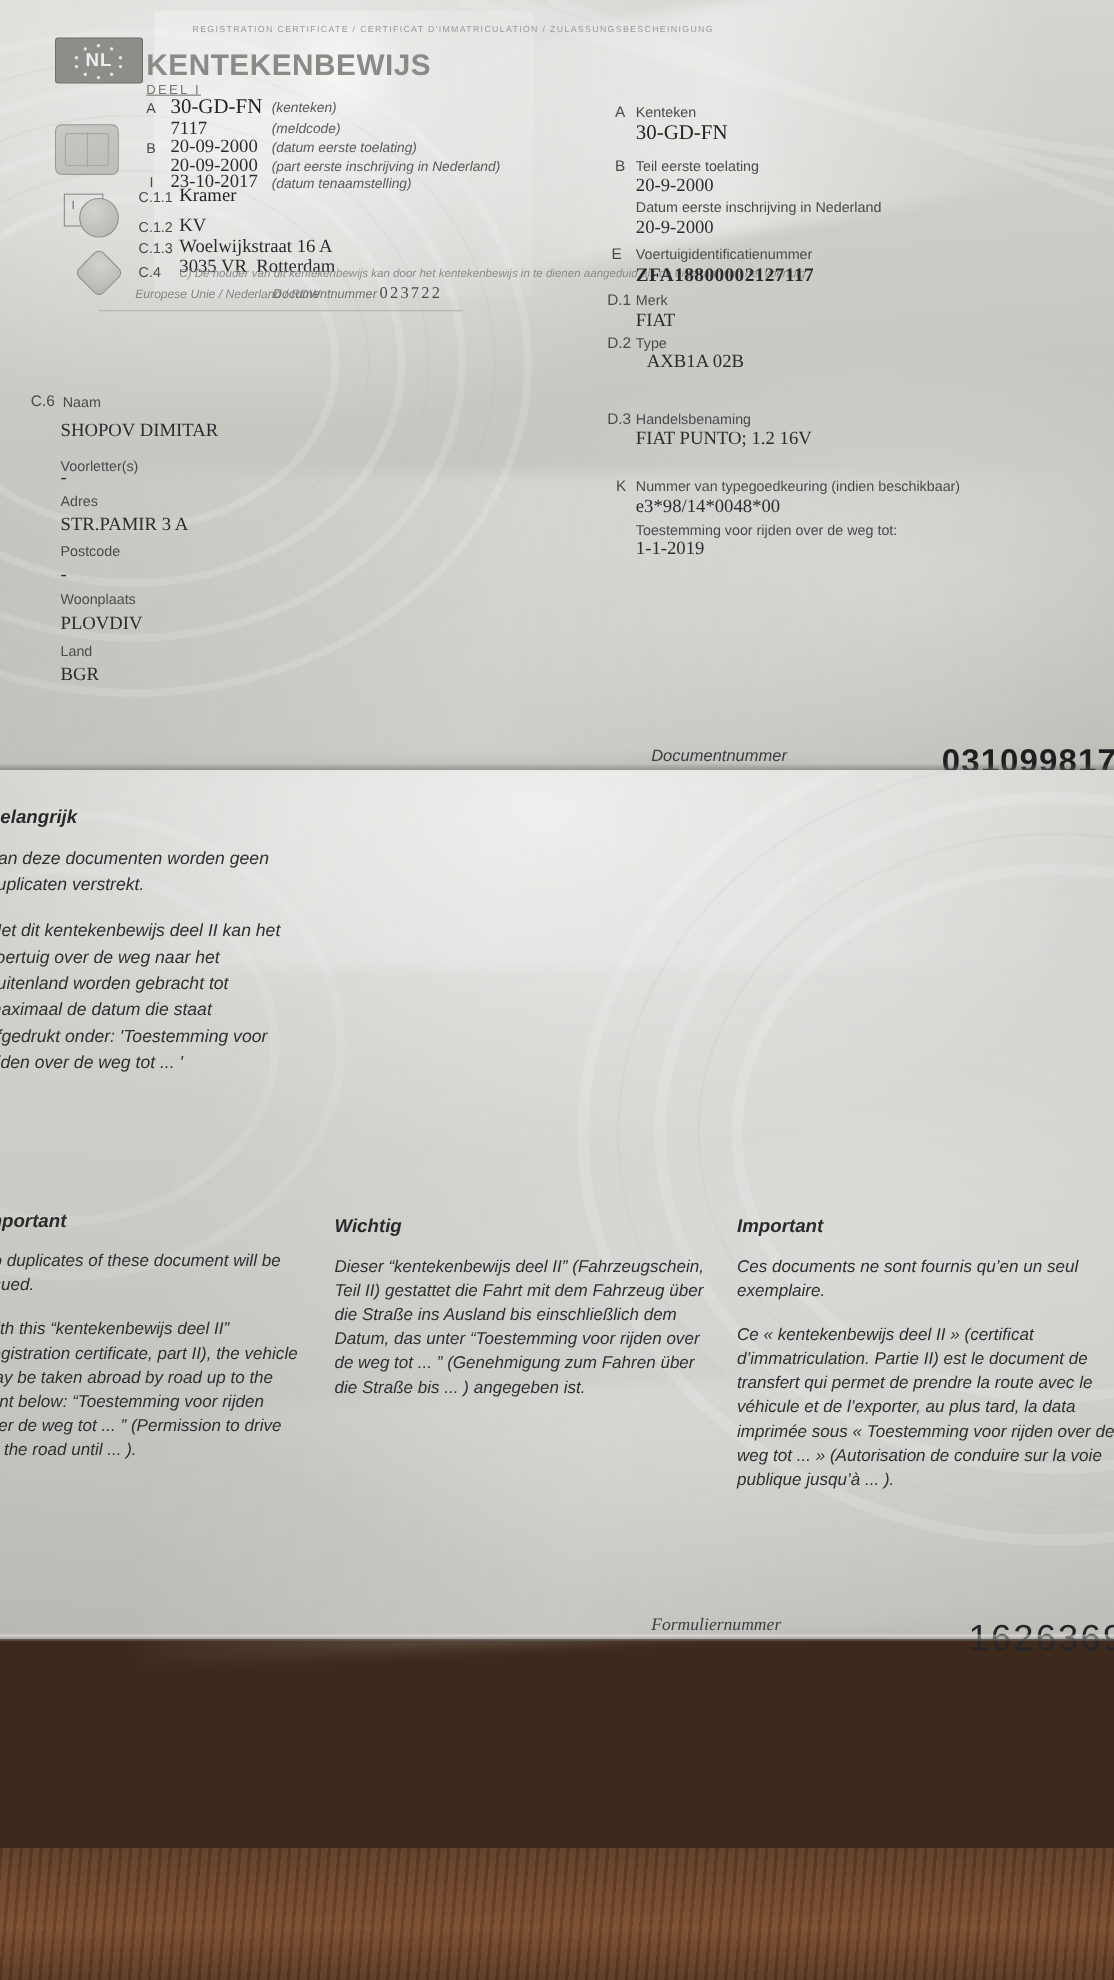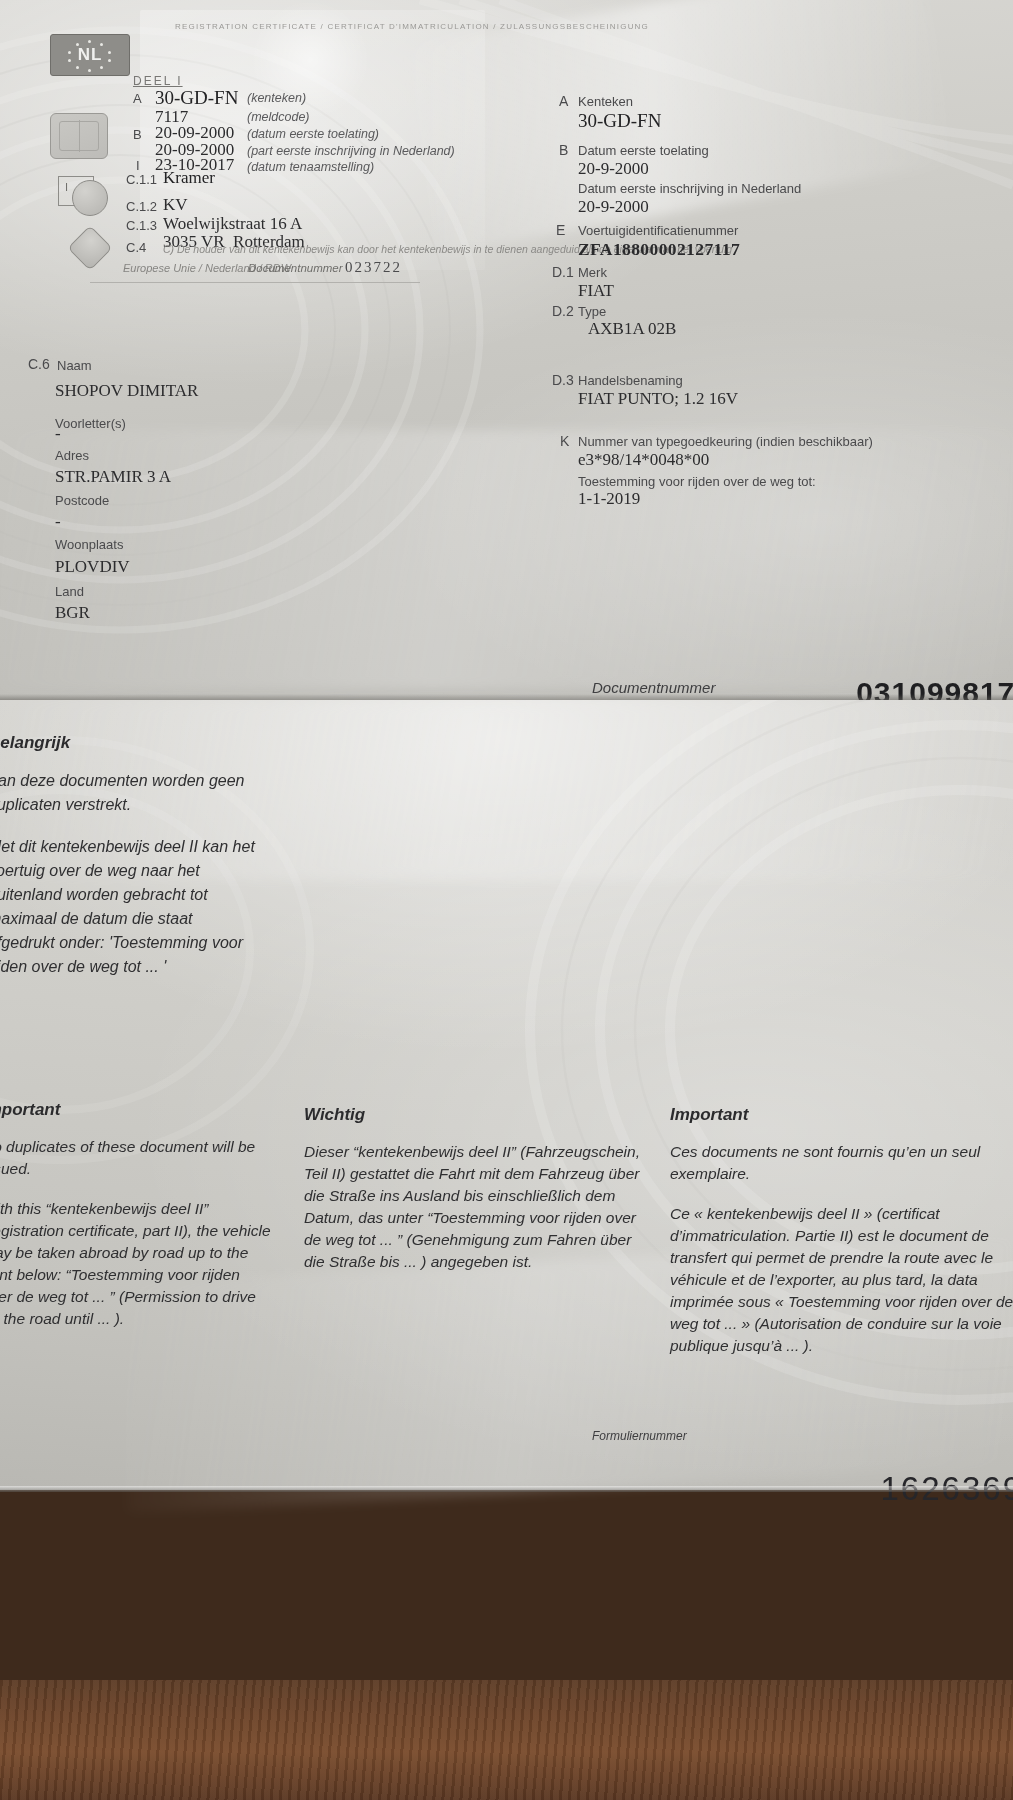--- a/index.html
+++ b/index.html
@@ -140,21 +140,21 @@
     font-size:30px;font-weight:bold;letter-spacing:1px;color:#1f1f21;
   }
   #docnum-lbl{
     position:absolute;left:592px;top:679px;font-size:15px;font-style:italic;color:#3d3d3f;
   }
   #formnum{
     position:absolute;right:-10px;top:770px;font-family:"Liberation Sans",sans-serif;
     font-size:33px;letter-spacing:2px;color:#26262a;
   }
   #formnum-lbl{
-    position:absolute;left:592px;top:729px;font-size:12px;font-style:italic;color:#3d3d3f;
+    position:absolute;left:592px;top:769px;font-size:16px;font-style:italic;color:#3d3d3f;font-family:Liberation Serif, serif;
   }
   
   .blk{position:absolute;color:#2f2f31;}
   .blk h4{margin:0 0 16px 0;font-size:17px;font-style:italic;font-weight:bold;color:#2b2b2d;}
   .blk p{margin:0 0 18px 0;font-size:15.5px;font-style:italic;line-height:1.42;color:#2f2f31;}
   .nl-blk p{font-size:16px;line-height:1.5;}
 </style>
 </head>
 <body>
 
@@ -200,20 +200,21 @@
           <i style="left:45px;top:27px"></i>
           <i style="left:33px;top:30px"></i>
         <i style="left:21px;top:27px"></i>
           <i style="left:13px;top:20px"></i>
           <i style="left:13px;top:12px"></i>
         <i style="left:21px;top:4px"></i>
       </div>
       <span>NL</span>
     </div>
 
+    <div class="txt" id="title">KENTEKENBEWIJS</div>
     <div class="txt" id="subtitle">DEEL I</div>
 
 
     <div id="chip"></div>
     <div id="embbox">
         <span>I</span>
       </div>
     <div class="emblem" id="emb1"></div>
     <div class="emblem" id="emb2"></div>
 
@@ -270,21 +271,21 @@
     <div class="txt val" style="left:55px;top:557px">PLOVDIV</div>
 
     <div class="txt lbl" style="left:55px;top:584px">Land</div>
     <div class="txt val" style="left:55px;top:603px">BGR</div>
 
     <div class="txt lbl" style="left:559px;top:93px;font-size:14px">A</div>
     <div class="txt lbl" style="left:578px;top:94px">Kenteken</div>
     <div class="txt val-b" style="left:578px;top:110px">30-GD-FN</div>
 
     <div class="txt lbl" style="left:559px;top:142px;font-size:14px">B</div>
-    <div class="txt lbl" style="left:578px;top:143px">Datum eerste toelating</div>
+    <div class="txt lbl" style="left:578px;top:143px">Teil eerste toelating</div>
     <div class="txt val" style="left:578px;top:159px">20-9-2000</div>
 
     <div class="txt lbl" style="left:578px;top:181px">Datum eerste inschrijving in Nederland</div>
     <div class="txt val" style="left:578px;top:197px">20-9-2000</div>
 
     <div class="txt lbl" style="left:556px;top:222px;font-size:14px">E</div>
     <div class="txt lbl" style="left:578px;top:223px">Voertuigidentificatienummer</div>
     <div class="txt code" style="left:578px;top:239px;font-weight:bold">ZFA18800002127117</div>
 
     <div class="txt lbl" style="left:552px;top:264px;font-size:14px">D.1</div>

